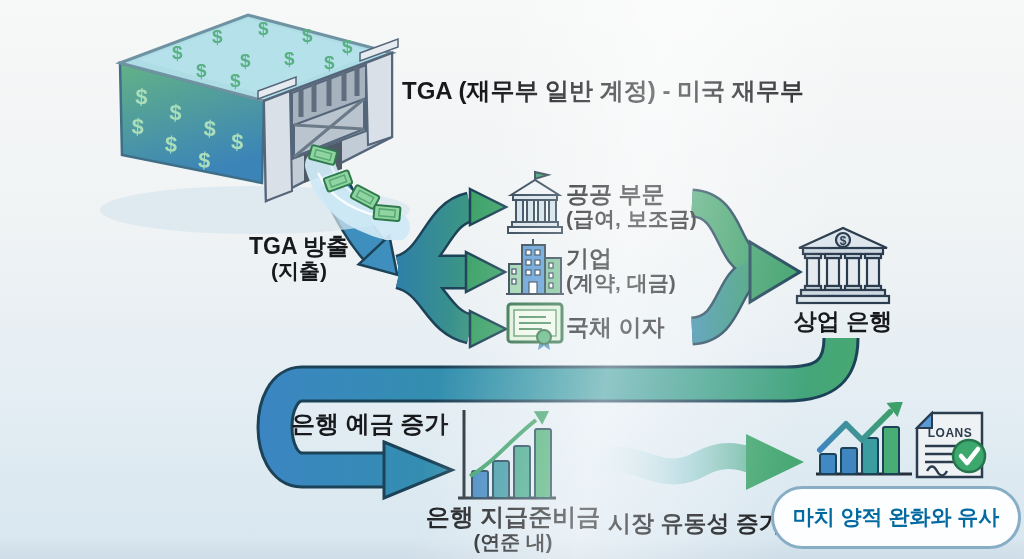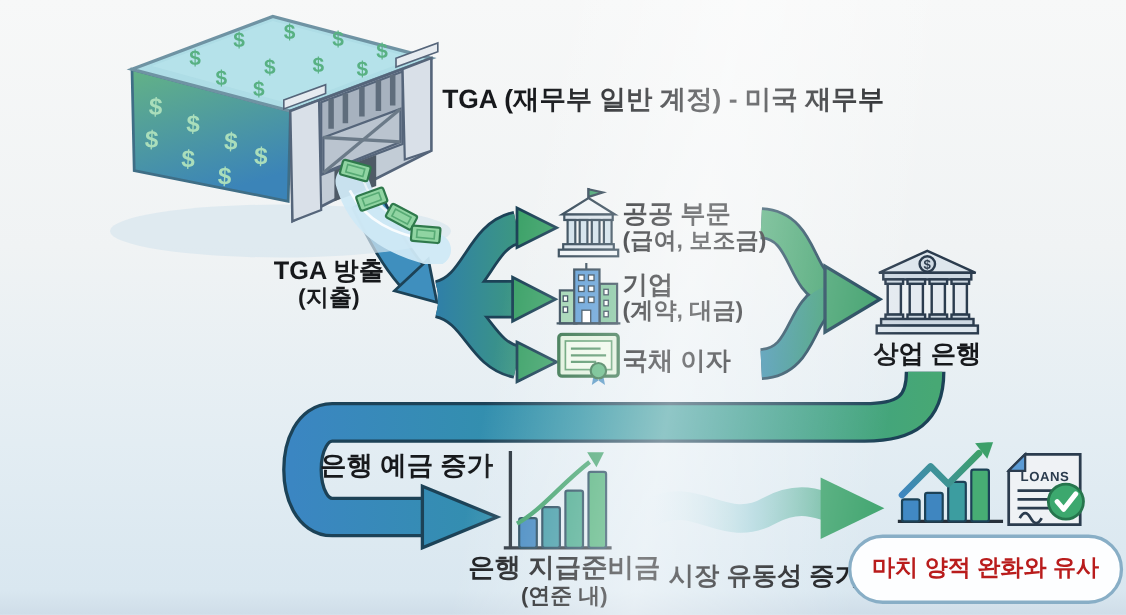--- a/index.html
+++ b/index.html
@@ -13,21 +13,21 @@
     background:linear-gradient(100deg,rgba(255,255,255,0) 45%,rgba(255,255,255,.45) 60%,rgba(255,255,255,0) 78%);
   }
   .abs{position:absolute;}
   .lbl{position:absolute;font-weight:700;color:#17191c;line-height:1.15;white-space:nowrap;}
   .lbl .sub{display:block;font-weight:700;}
   .ctr{text-align:center;}
   #qe-bubble{
     position:absolute;left:771px;top:486px;width:250px;height:63px;
     background:#fdfeff;border:3px solid #88aec6;border-radius:32px;
     display:flex;flex-direction:column;align-items:center;justify-content:center;
-    font-weight:700;color:#b91c1c;line-height:1.18;z-index:5;box-sizing:border-box;
+    font-weight:700;color:#0369a1;line-height:1.18;z-index:5;box-sizing:border-box;
   }
   #qe-bubble .l1{font-size:21px;}
   #qe-bubble .l2{font-size:19px;}
   svg text{font-family:"Liberation Sans","DejaVu Sans",sans-serif;}
 </style>
 </head>
 <body>
 
 <div id="canvas">
 

